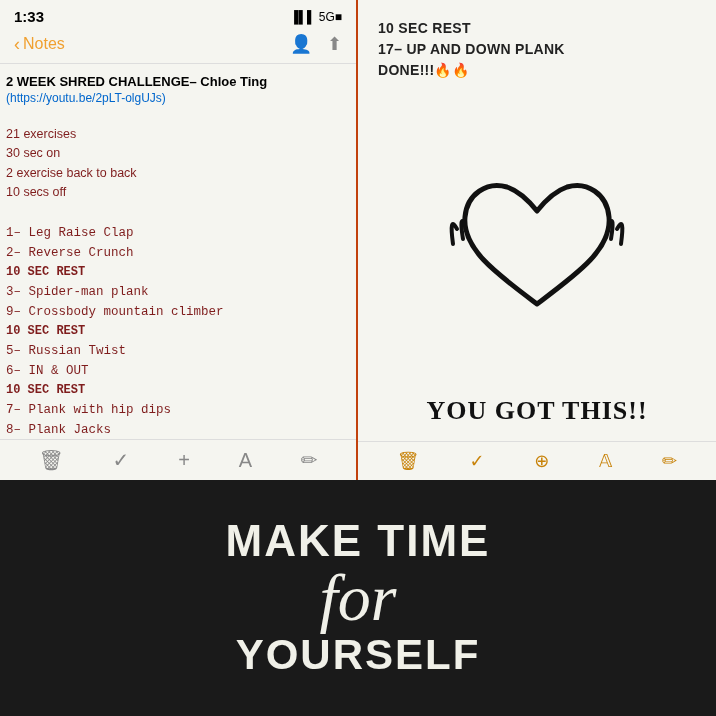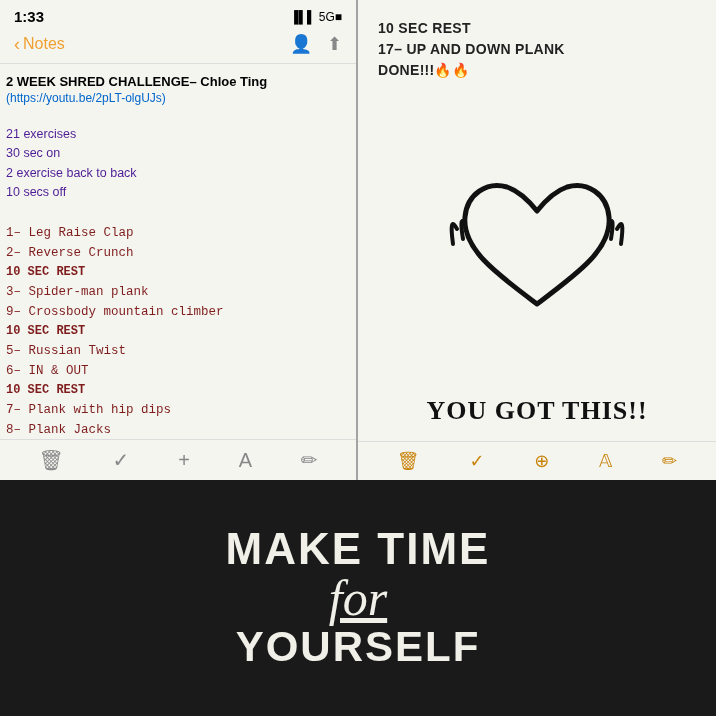--- a/index.html
+++ b/index.html
@@ -18,21 +18,21 @@
       flex: 1;
       height: 480px;
     }
 
     
     .left-panel {
       width: 358px;
       background: #f5f5f0;
       display: flex;
       flex-direction: column;
-      border-right: 2px solid #a3a3a3;
+      border-right: 2px solid #c2410c;
       position: relative;
       overflow: hidden;
     }
 
     .phone-status-bar {
       background: #f5f5f0;
       padding: 8px 14px 4px;
       display: flex;
       justify-content: space-between;
       align-items: center;
@@ -98,21 +98,21 @@
     }
 
     .notes-link {
       font-size: 12px;
       color: #0066cc;
       margin-bottom: 20px;
     }
 
     .notes-meta {
       font-size: 12.5px;
-      color: #4c1d95;
+      color: #7f1d1d;
       line-height: 1.55;
     }
 
     .notes-list {
       margin-top: 20px;
       font-size: 12.5px;
       color: #7f1d1d;
       line-height: 1.6;
       font-family: Liberation Mono, monospace;
     }
@@ -207,27 +207,26 @@
     .make-time-text {
       font-size: 44px;
       font-weight: 900;
       color: #f0f0e8;
       text-align: center;
       line-height: 1.1;
       letter-spacing: 2px;
     }
 
     .make-time-for {
-      font-size: 50px;
+      font-size: 66px;
       color: #f0f0e8;
       text-align: right;
       font-family: 'Georgia', serif;
       font-style: italic;
       line-height: 1;
-      text-decoration: underline;
     }
 
     .make-time-yourself {
       font-size: 42px;
       font-weight: 900;
       color: #f0f0e8;
       text-align: center;
       letter-spacing: 2px;
     }
   </style>

